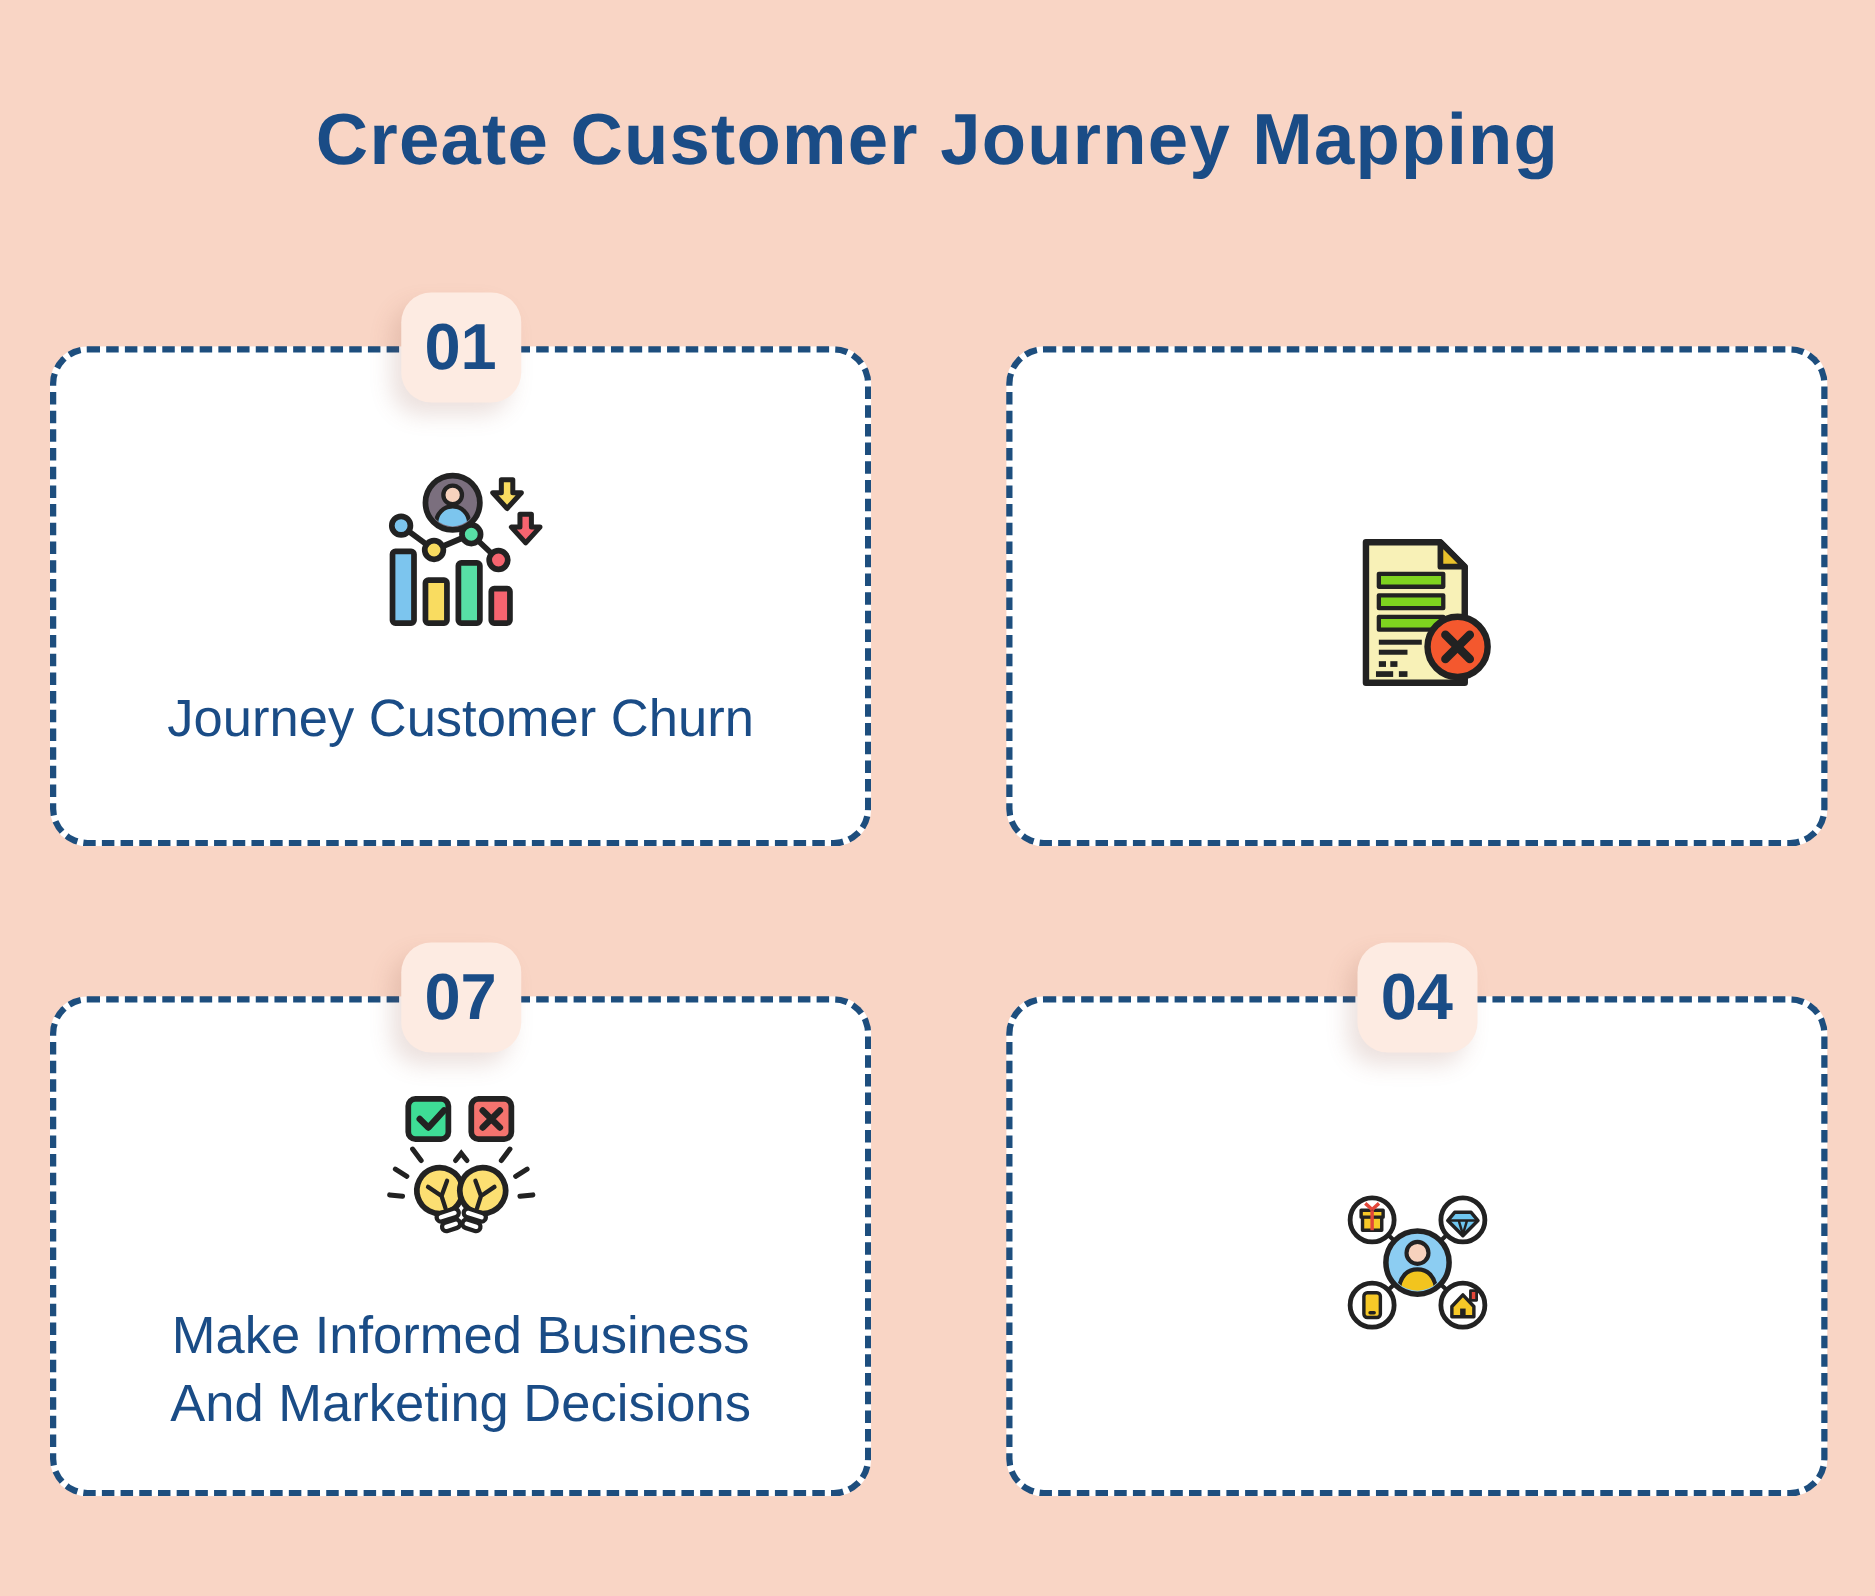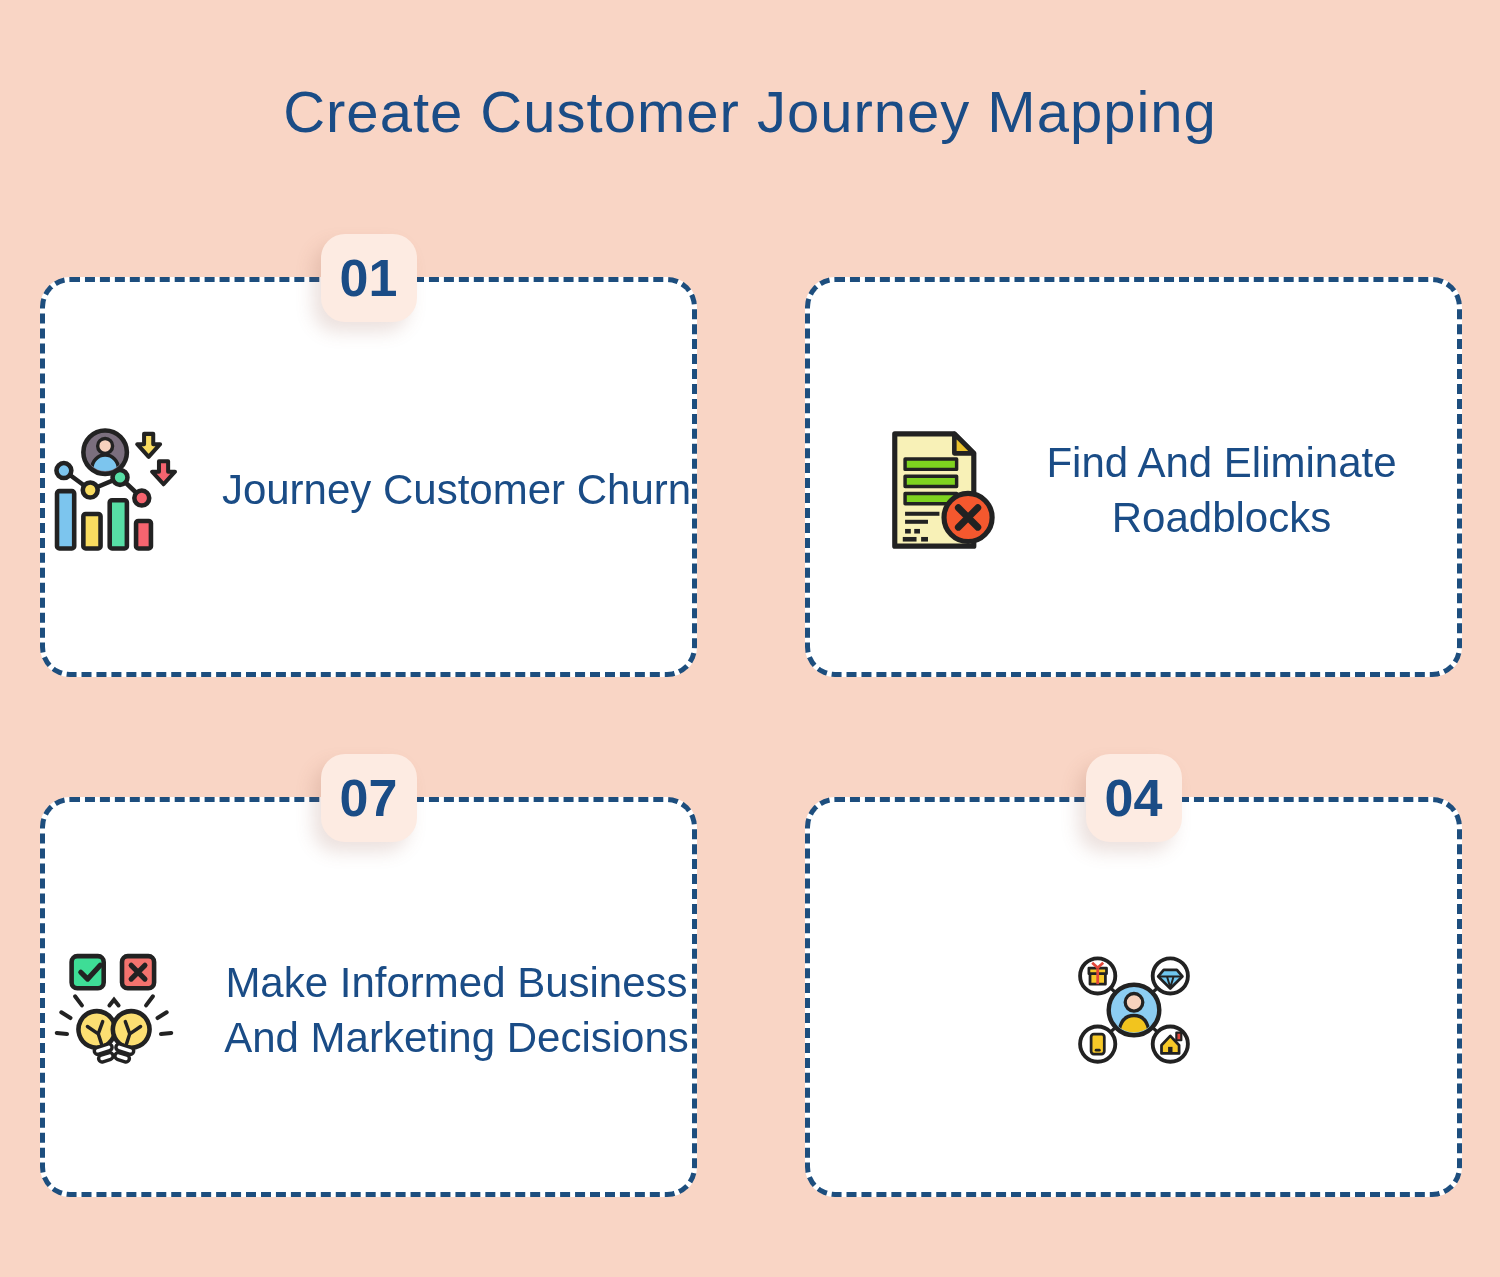--- a/index.html
+++ b/index.html
@@ -6,37 +6,37 @@
   body {
     width:1500px; height:1277px;
     background:#f9d5c5;
     font-family:"Liberation Sans", sans-serif;
     position:relative;
     overflow:hidden;
   }
   .page-title {
     position:absolute; top:78px; left:0; width:100%;
     text-align:center;
-    font-size:58px; font-weight:400; letter-spacing:1px;
+    font-size:58px; font-weight:700; letter-spacing:1px;
     color:#1a4c86;
   }
   .grid {
     position:absolute; top:277px; left:40px; width:1422px;
     display:grid;
     grid-template-columns:1fr 1fr;
     column-gap:108px; row-gap:120px;
   }
   .card {
     position:relative;
     height:400px;
     background:#ffffff;
     border:5px dashed #1d4e7e;
     border-radius:30px;
     box-sizing:border-box;
-    display:flex; flex-direction:row;
+    display:flex; flex-direction:column;
     align-items:center; justify-content:center;
     gap:44px;
     padding-top:26px;
   }
   .badge {
     position:absolute; top:-48px; left:50%;
     transform:translateX(-50%);
     width:96px; height:88px;
     background:#fdebe2;
     border-radius:24px;
@@ -110,22 +110,20 @@
             <rect x="29" y="81" width="20" height="3.5"></rect>
             <rect x="29" y="89" width="5" height="4"></rect>
             <rect x="37" y="89" width="5" height="4"></rect>
             <rect x="27" y="96" width="12" height="4"></rect>
             <rect x="43" y="96" width="6" height="4"></rect>
           </g>
           <circle cx="84" cy="79" r="21" fill="#f4582e" stroke="#222" stroke-width="4.5"></circle>
           <path d="M75.5 70.5 L92.5 87.5 M92.5 70.5 L75.5 87.5" stroke="#222" stroke-width="6" stroke-linecap="round"></path>
         </svg>
       </div>
-      <div class="label">Find And Eliminate
-Roadblocks</div>
     </div>
 
     <div class="card">
       <div class="badge">07</div>
       <div class="icon-wrap">
         <svg viewBox="0 0 110 110">
           <g stroke="#222" stroke-width="4" stroke-linejoin="round" stroke-linecap="round">
             <rect x="18" y="8" width="28" height="28" rx="5" fill="#3edd96"></rect>
             <path d="M26 22 l6 6 11 -12" fill="none" stroke-width="4.5"></path>
             <rect x="62" y="8" width="28" height="28" rx="5" fill="#f4736e"></rect>

